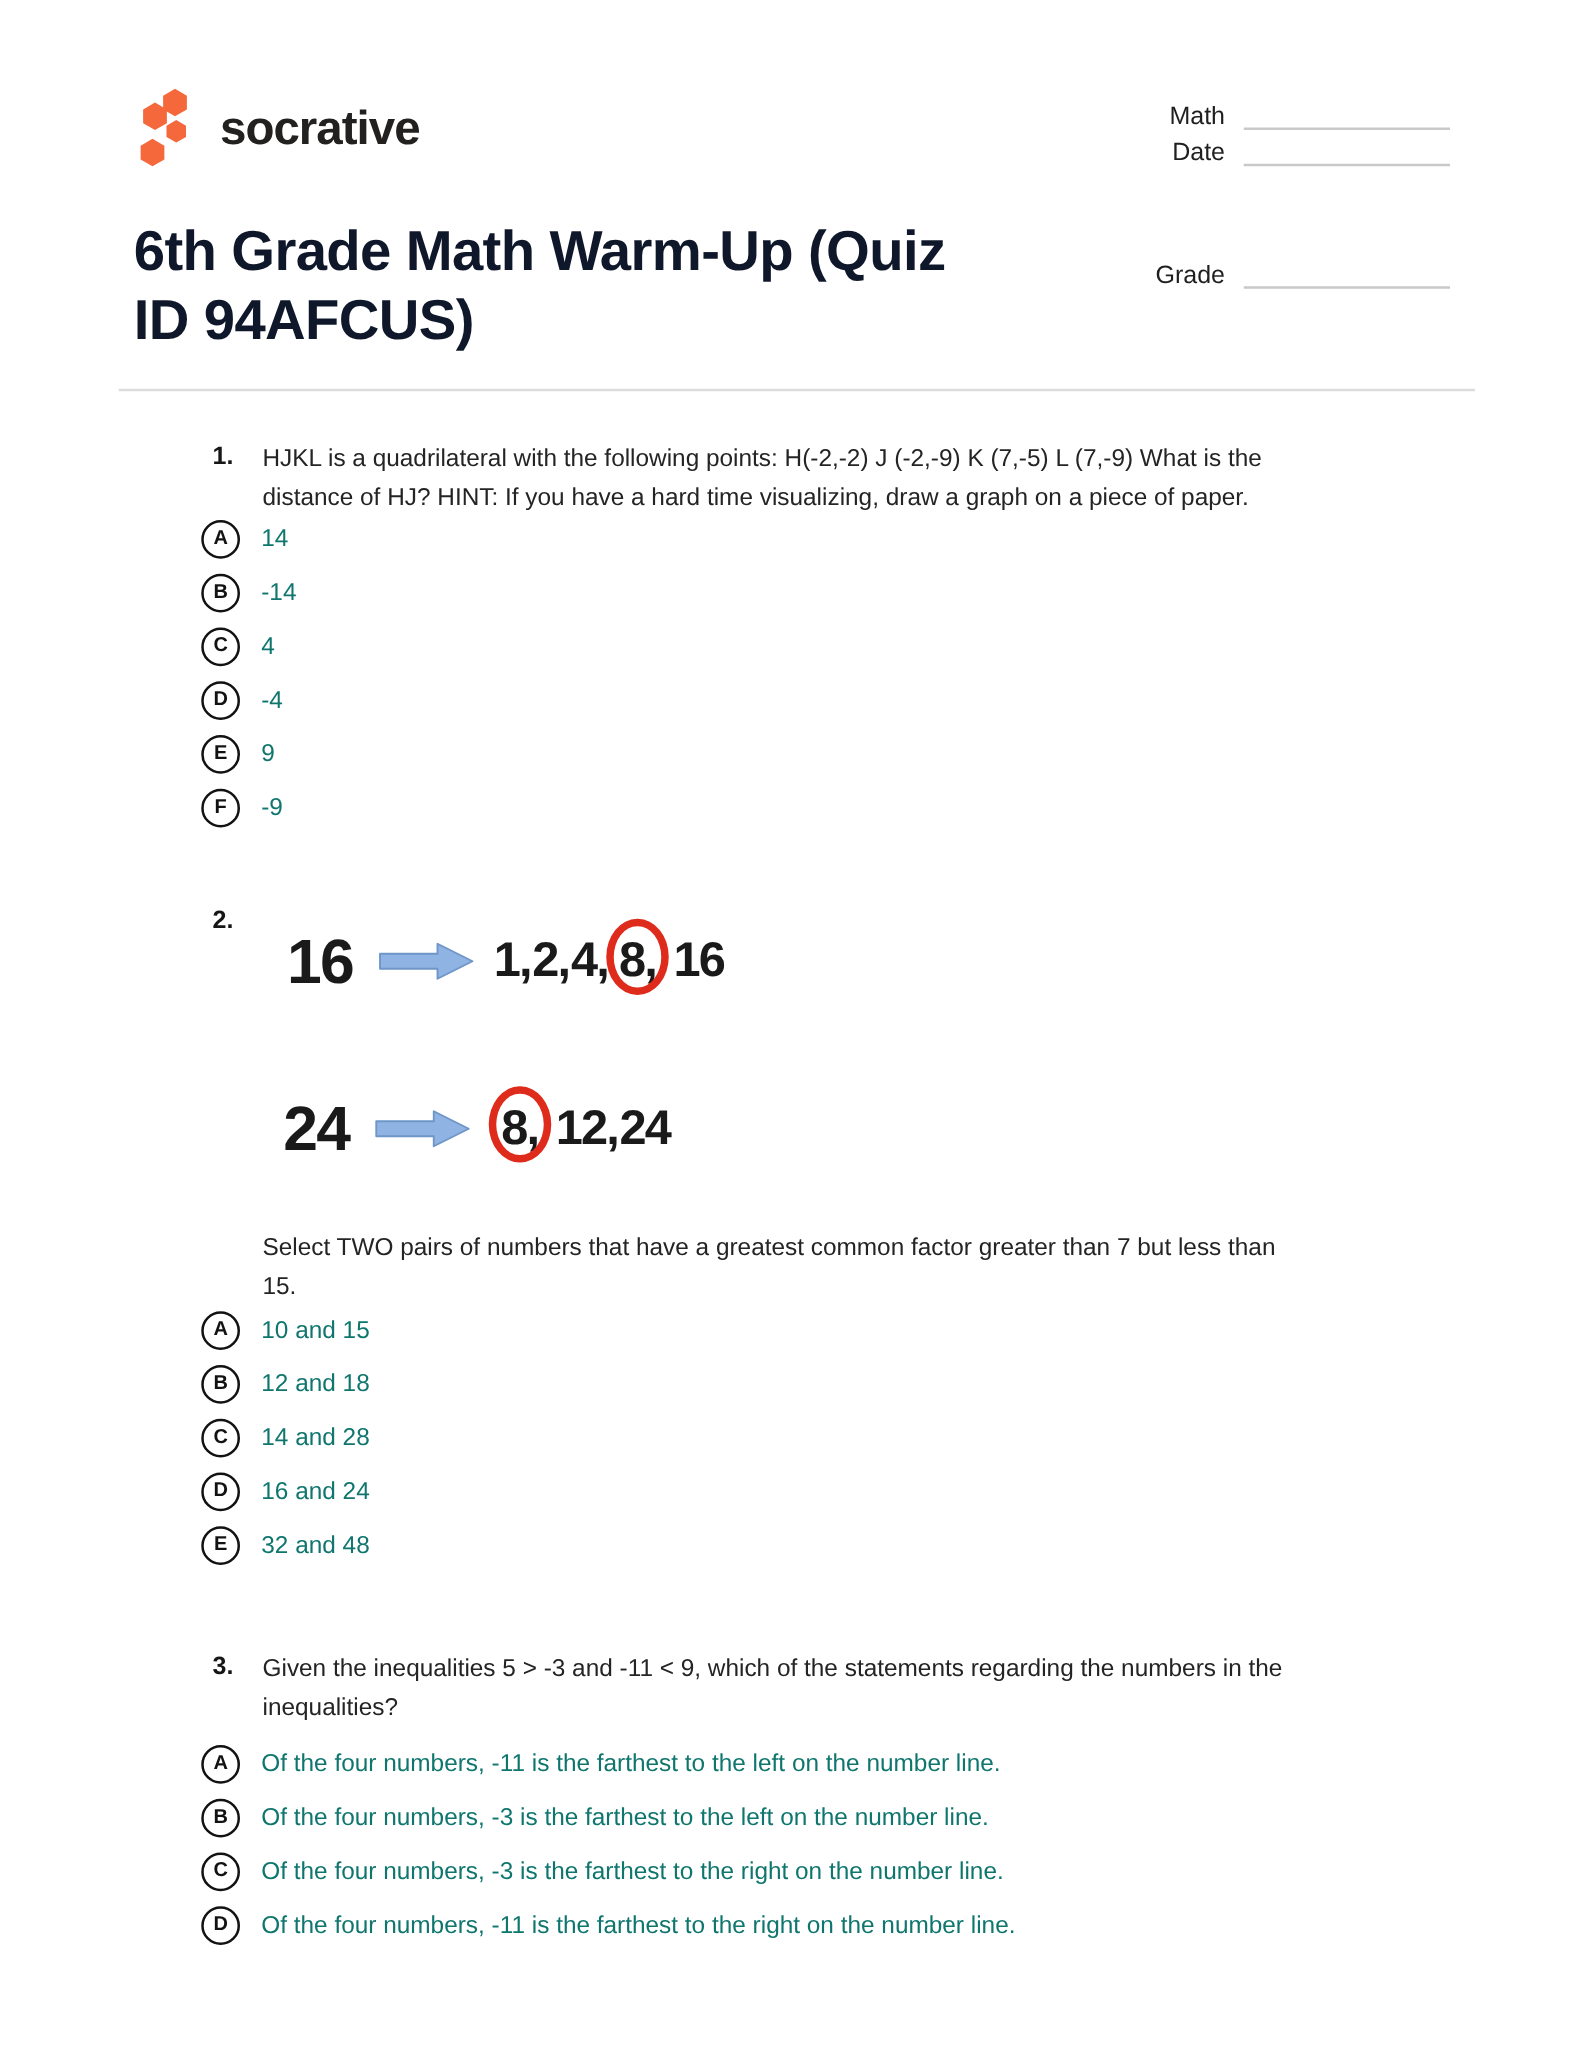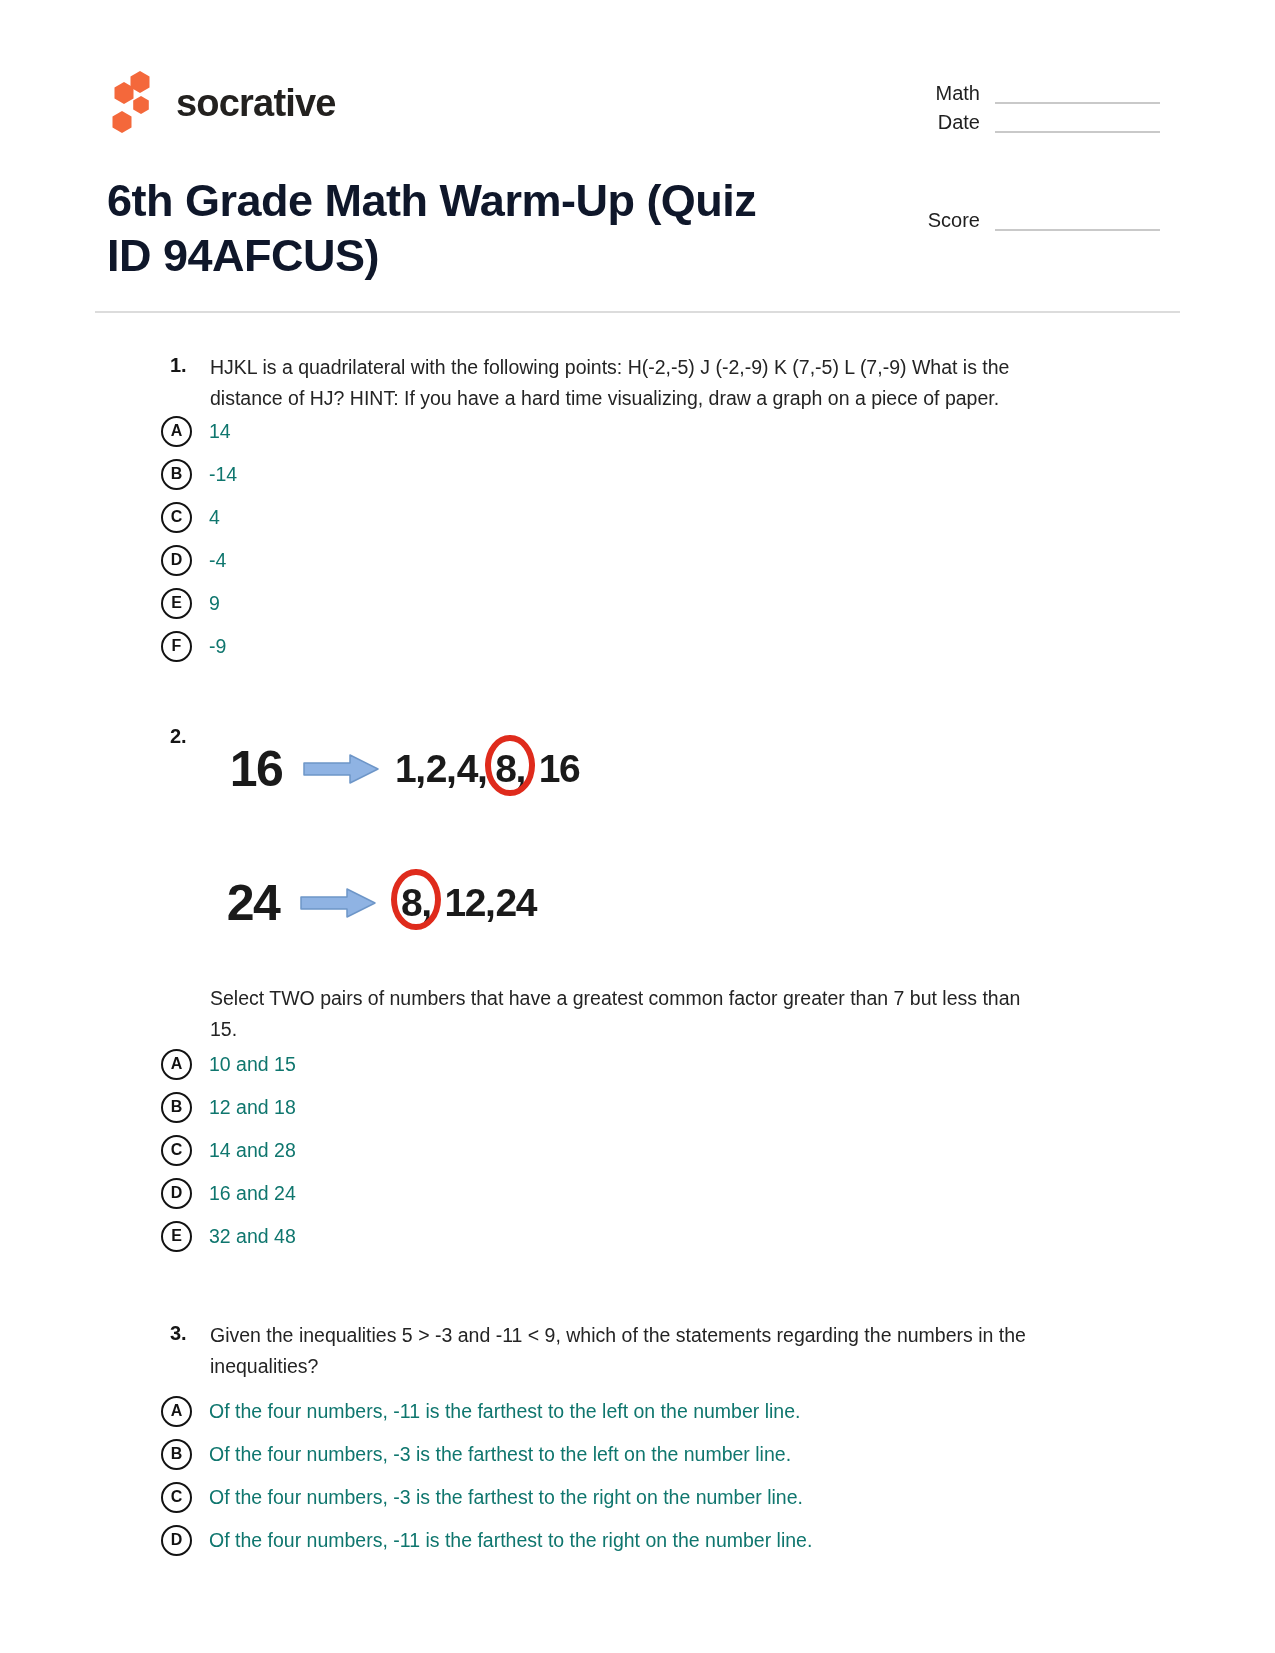--- a/index.html
+++ b/index.html
@@ -92,30 +92,30 @@
       <span class="field-label">Date</span>
       <span class="field-line"></span>
     </div>
   </div>
 
   <h1 class="title" style="margin:0;">6th Grade Math Warm-Up (Quiz
 ID 94AFCUS)</h1>
 
   <div class="score-field">
     <div class="field-row">
-      <span class="field-label">Score</span>
+      <span class="field-label">Grade</span>
       <span class="field-line"></span>
     </div>
   </div>
 
   <div class="divider"></div>
 
   <section class="question" id="q1">
     <span class="q-num">1.</span>
-    <p class="q-text" style="margin:0;">HJKL is a quadrilateral with the following points: H(-2,-5) J (-2,-9) K (7,-5) L (7,-9) What is the
+    <p class="q-text" style="margin:0;">HJKL is a quadrilateral with the following points: H(-2,-2) J (-2,-9) K (7,-5) L (7,-9) What is the
 distance of HJ? HINT: If you have a hard time visualizing, draw a graph on a piece of paper.</p>
     <div class="options">
       <div class="option">
         <span class="bubble">A</span>
         <span class="opt-label">14</span>
       </div>
       <div class="option">
         <span class="bubble">B</span>
         <span class="opt-label">-14</span>
       </div>

